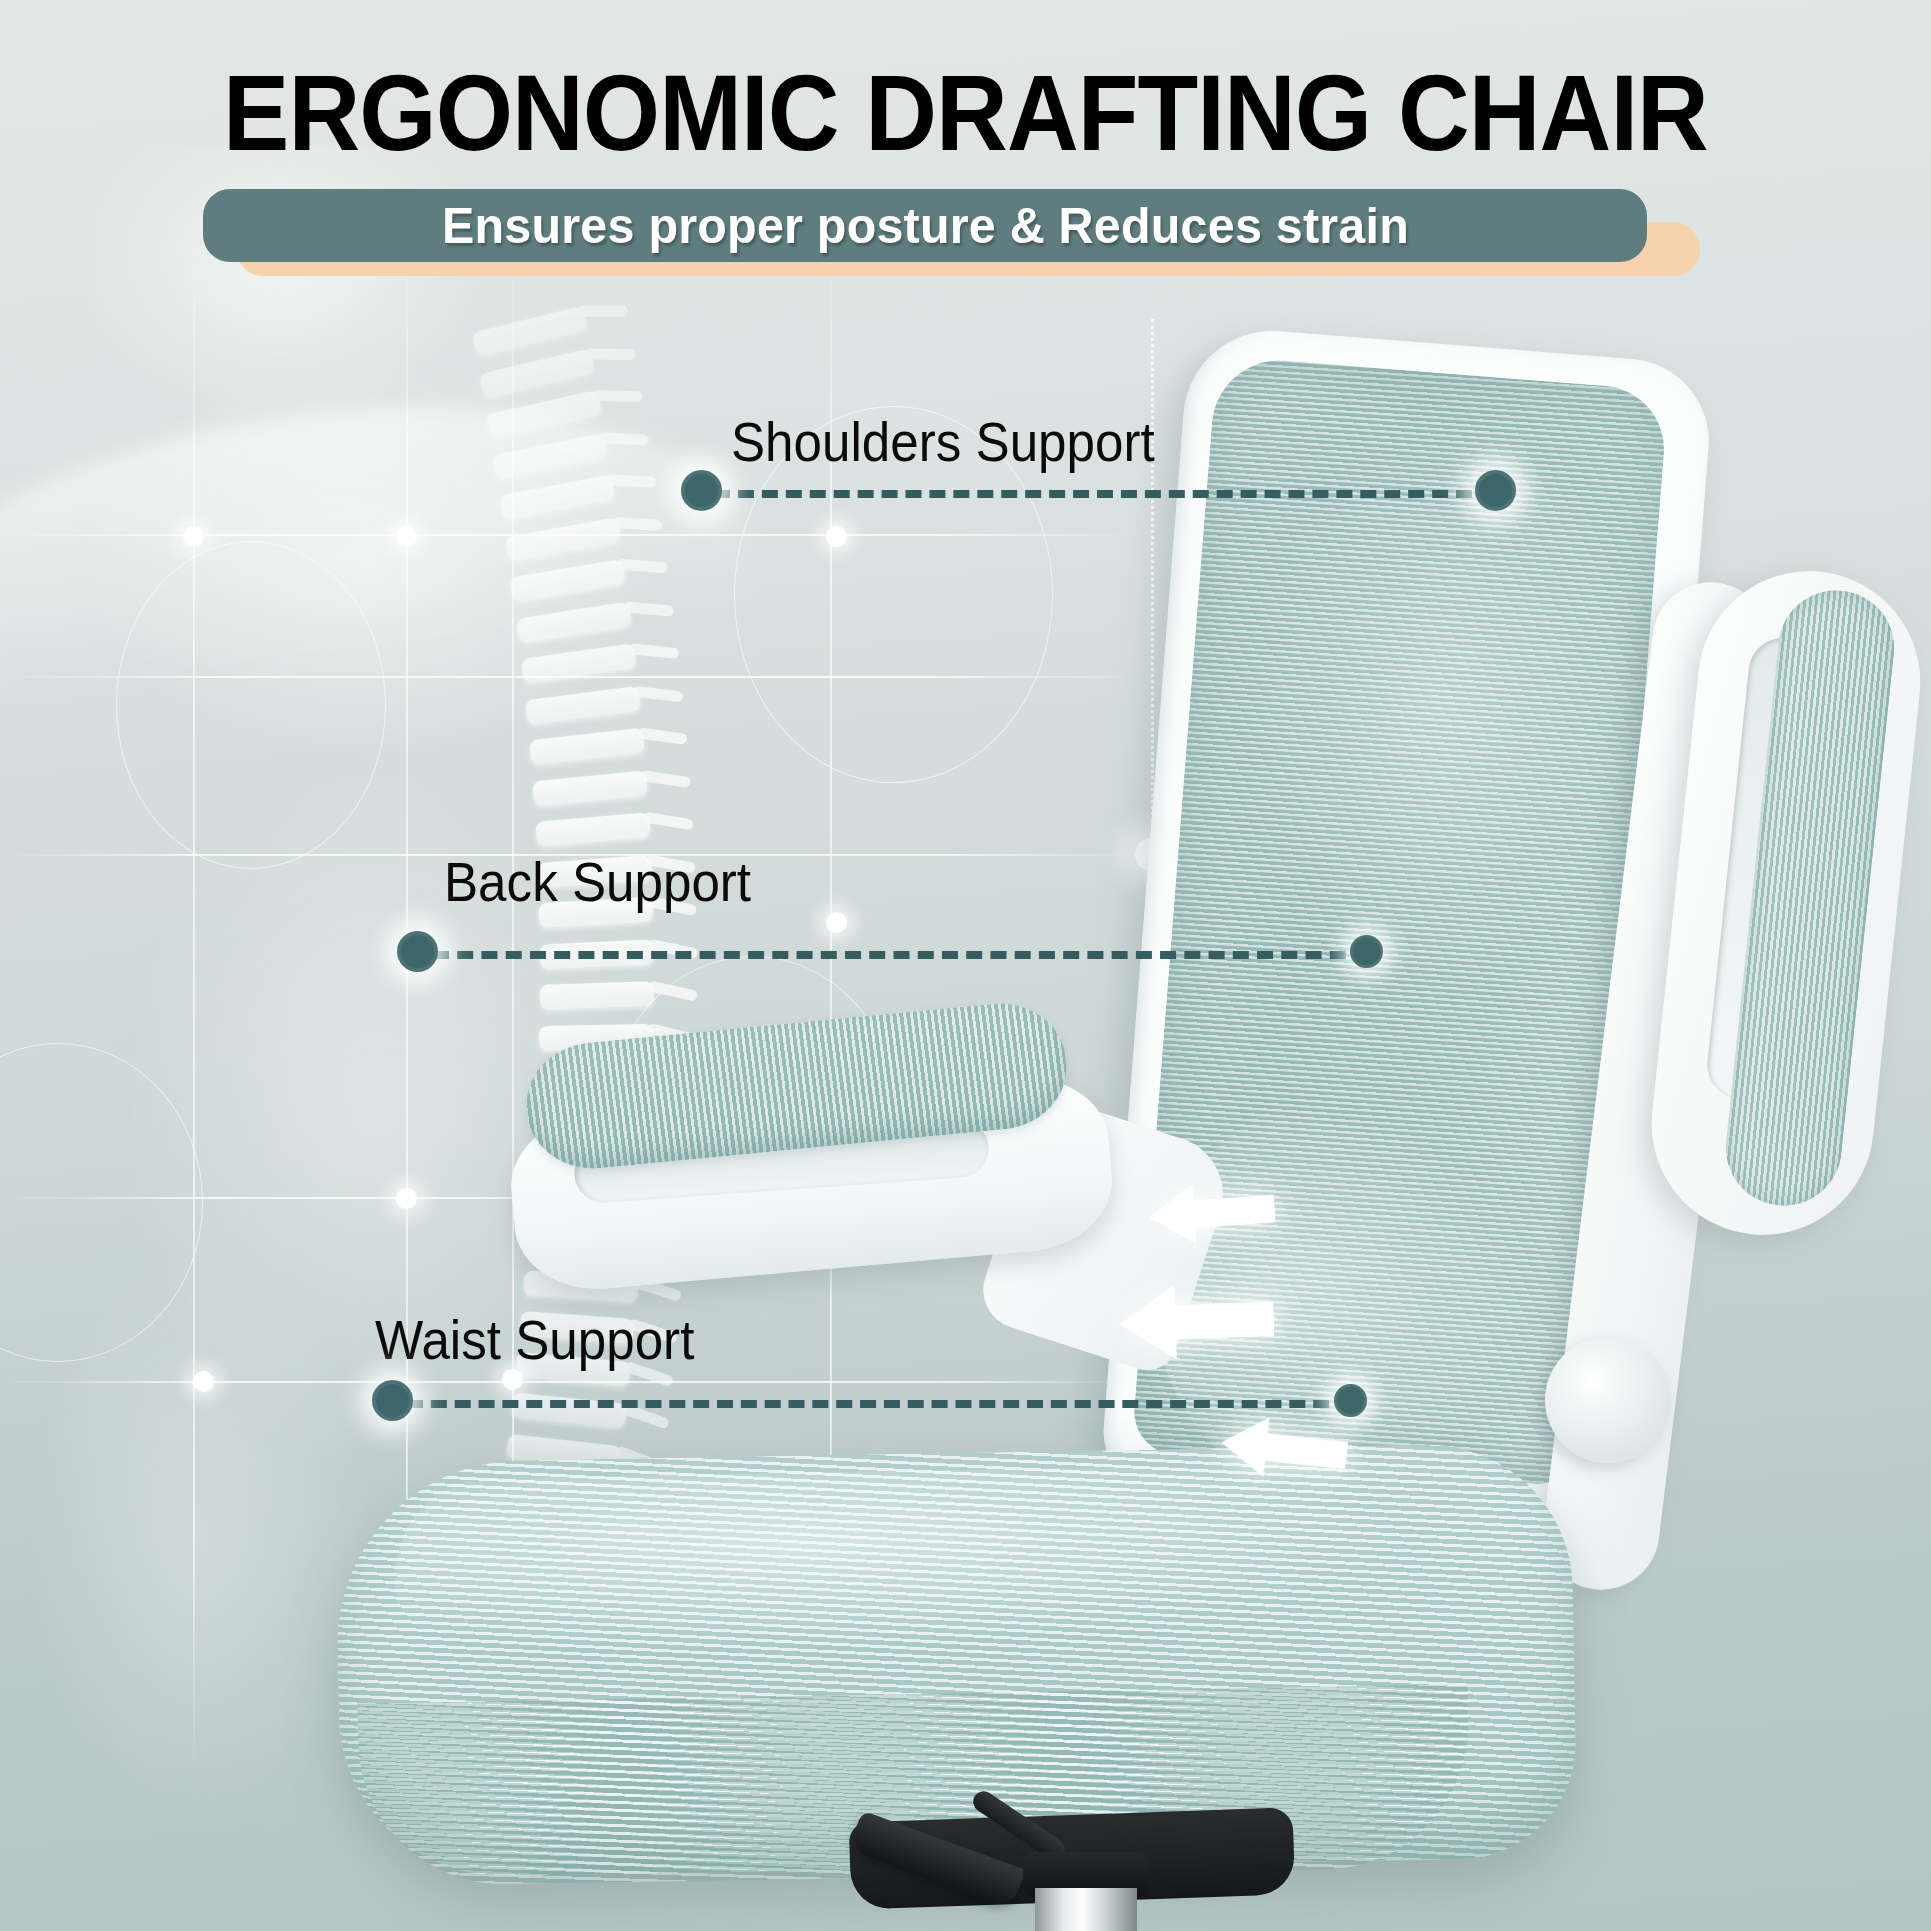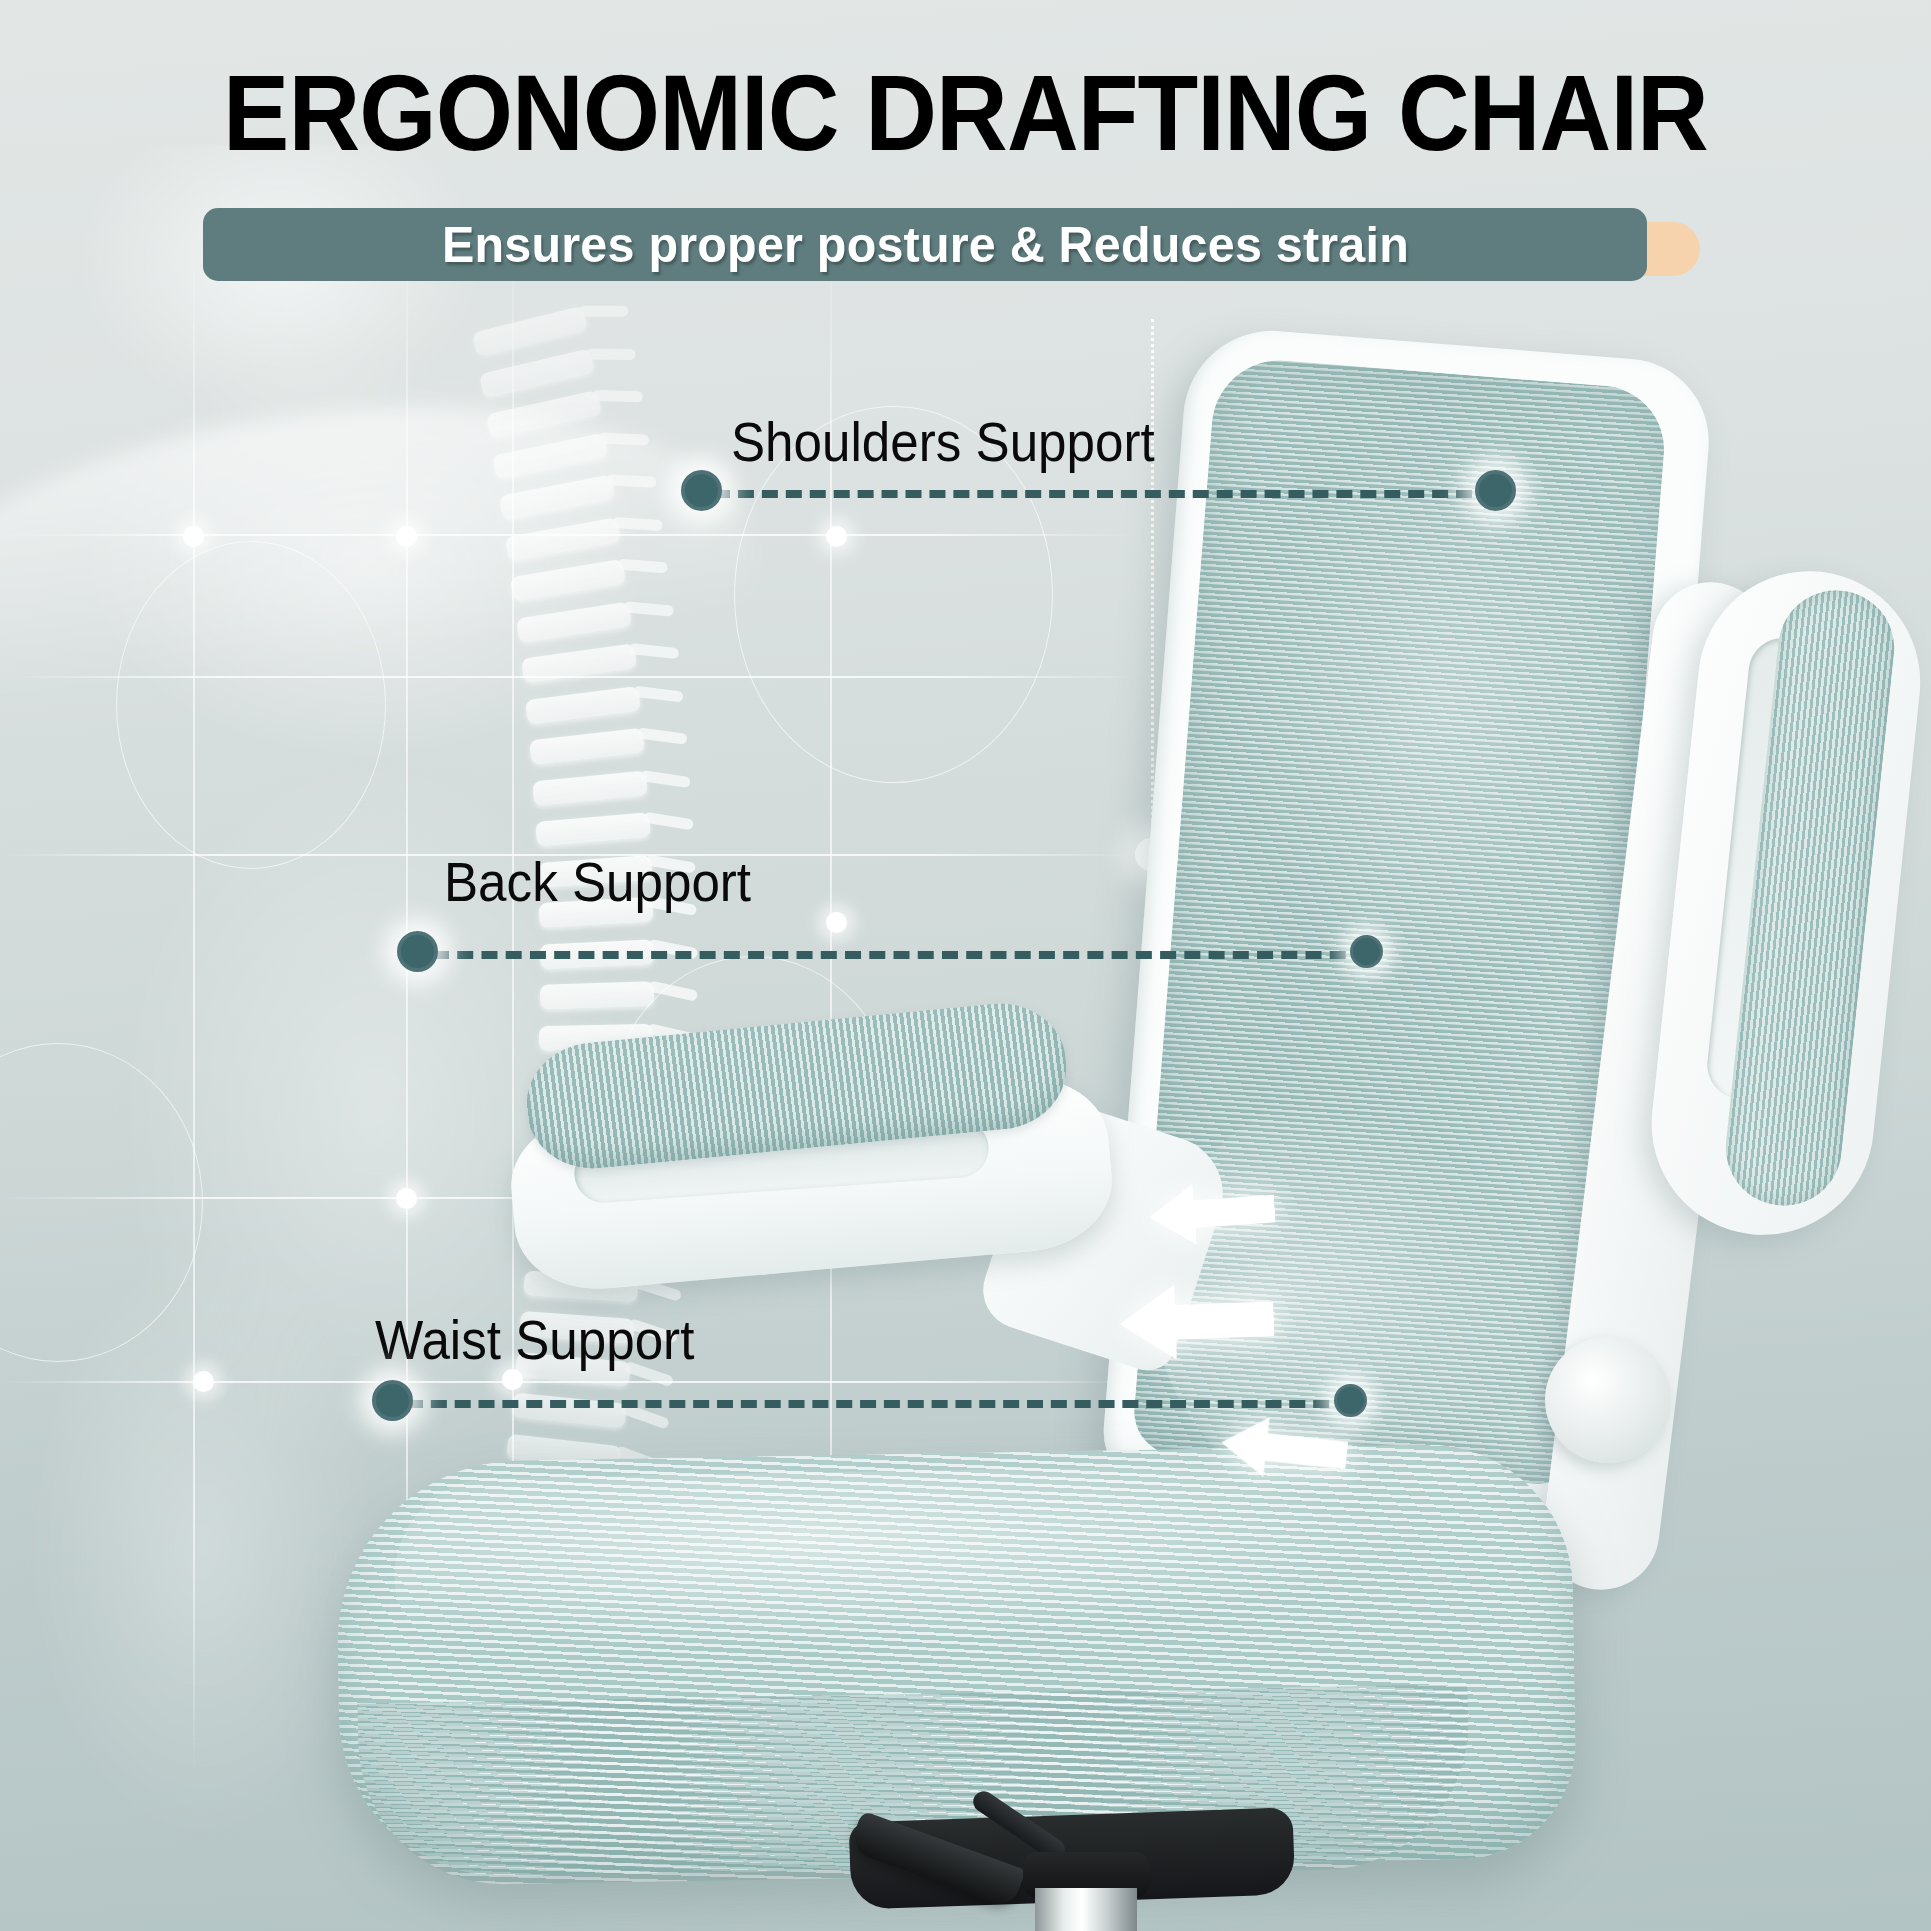--- a/index.html
+++ b/index.html
@@ -63,22 +63,22 @@
     transform:scaleX(.92); transform-origin:center;
     white-space:nowrap;
   }
   .subbar-wrap { position:absolute; left:203px; top:189px; width:1497px; height:89px; }
   .peach-bar {
     position:absolute; left:33px; top:33px; width:1464px; height:54px;
     background:#f6d2ad; border-radius:27px;
   }
   .sub-banner {
     position:absolute; left:0; top:0; width:1444px; height:73px;
-    background:#5f7d7f; border-radius:15px;
-    display:flex; align-items:center; justify-content:center;margin-top:19px;
+    background:#5f7d7f; border-radius:27px;
+    display:flex; align-items:center; justify-content:center;
   }
   .sub-banner span {
     color:#fff; font-size:50px; font-weight:600; letter-spacing:0.2px;
     text-shadow:1.9px 2.9px 2.9px rgba(0,0,0,.28);
     transform:scaleX(.97);
   }
 
   
   .callout { position:absolute; }
   .callout .label {

